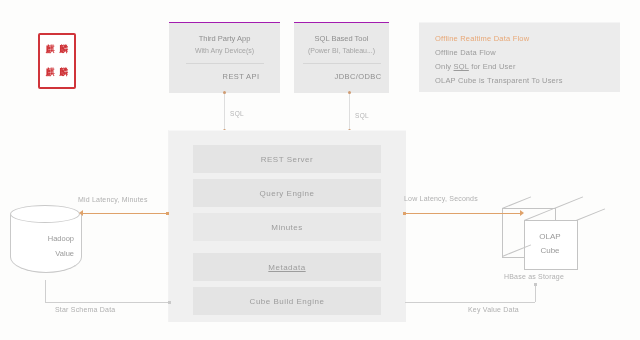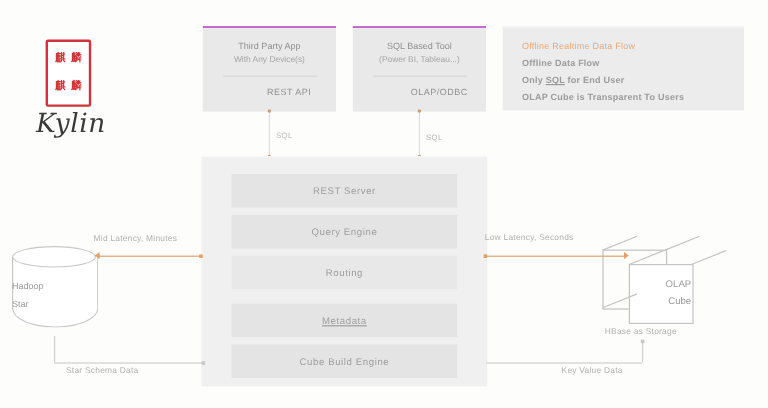--- a/index.html
+++ b/index.html
@@ -43,21 +43,21 @@
 
   
   .client-box{
     position:absolute;top:22px;height:70px;
     background:#e9e9e9;
     border-top:1px solid #a21caf;
     display:flex;flex-direction:column;
     align-items:center;
   }
   #client-rest{left:169px;width:111px;}
-  #client-sql{left:294px;width:111px;}
+  #client-sql{left:294px;width:95px;}
   .client-title{
     font-size:7.5px;color:#8f8f8f;margin-top:10px;line-height:12px;text-align:center;
   }
   .client-sub{
     font-size:7px;color:#a5a5a5;line-height:12px;text-align:center;
   }
   .client-div{
     width:78px;height:1px;background:#d6d6d6;margin:6px 0 0 0;
   }
   .client-proto{
@@ -69,21 +69,21 @@
     position:absolute;left:419px;top:22px;width:201px;height:70px;
     background:#ececec;
     border-top:1px solid #f4f4f4;
     padding:9px 0 0 16px;
     box-sizing:border-box;
   }
   .note-title{
     font-size:7.5px;color:#e8a877;line-height:14px;letter-spacing:0.2px;
   }
   .note-line{
-    font-size:7.5px;color:#9b9b9b;line-height:14px;letter-spacing:0.2px;font-weight:bold;
+    font-size:7.5px;color:#9b9b9b;line-height:14px;letter-spacing:0.2px;
   }
   .u{text-decoration:underline;}
 
   
   .sql-conn{position:absolute;width:1px;background:#dedede;}
   #sql-conn-1{left:224px;top:92px;height:38px;}
   #sql-conn-2{left:349px;top:92px;height:38px;}
   .sql-label{
     position:absolute;font-size:6.5px;color:#b6b6b6;letter-spacing:0.3px;
   }
@@ -122,38 +122,38 @@
     border-bottom:1px solid #c9c9c9;
     border-bottom-left-radius:50% 16px;border-bottom-right-radius:50% 16px;
     background:#fff;
   }
   .cyl-top{
     position:absolute;left:0;top:0;width:70px;height:18px;
     border:1px solid #c9c9c9;border-radius:50%;
     background:#fff;box-sizing:border-box;
   }
   .cyl-text{
-    position:absolute;left:0;top:26px;width:64px;text-align:left;
+    position:absolute;left:0;top:26px;width:64px;text-align:right;
     font-size:7.5px;color:#9a9a9a;line-height:15px;
   }
 
   
   #cube{position:absolute;left:500px;top:200px;width:86px;height:72px;}
   .cube-back{
     position:absolute;left:2px;top:8px;width:52px;height:48px;
     border:1px solid #c4c4c4;background:transparent;
   }
   .cube-face{
     position:absolute;left:24px;top:20px;width:52px;height:48px;
     border:1px solid #c4c4c4;background:#fff;
   }
   .cube-edge{position:absolute;background:#c4c4c4;height:1px;transform-origin:0 0;}
   .cube-text{
     position:absolute;left:24px;top:20px;width:52px;height:48px;
-    display:flex;flex-direction:column;align-items:flex-end;justify-content:center;
+    display:flex;flex-direction:column;align-items:center;justify-content:center;
     font-size:8px;color:#9a9a9a;line-height:14px;
   }
 
   
   .h-line{position:absolute;height:1px;}
   .arrowhead{
     position:absolute;width:0;height:0;
     border-top:3px solid transparent;border-bottom:3px solid transparent;
   }
   .arrowhead.right{border-left:4px solid #dfa26a;}
@@ -175,35 +175,34 @@
 
   <div class="logo-wrap">
     <div class="seal">
       <div class="seal-inner">
         <span class="seal-glyph">麒</span>
         <span class="seal-glyph">麟</span>
         <span class="seal-glyph">麒</span>
         <span class="seal-glyph">麟</span>
       </div>
     </div>
-    <div class="wordmark">Kylin</div>
   </div>
 
   <div class="client-box" id="client-rest">
     <div class="client-title">Third Party App</div>
     <div class="client-sub">With Any Device(s)</div>
     <div class="client-div"></div>
     <div class="client-proto">REST API</div>
   </div>
 
   <div class="client-box" id="client-sql">
     <div class="client-title">SQL Based Tool</div>
     <div class="client-sub">(Power BI, Tableau...)</div>
     <div class="client-div"></div>
-    <div class="client-proto">OLAP/ODBC</div>
+    <div class="client-proto">JDBC/ODBC</div>
   </div>
 
   <div id="notes">
     <div class="note-title">Offline Realtime Data Flow</div>
     <div class="note-line">Offline Data Flow</div>
     <div class="note-line">
       <span>Only <span class="u">SQL</span> for End User</span>
     </div>
     <div class="note-line">OLAP Cube is Transparent To Users</div>
   </div>
@@ -214,31 +213,31 @@
   <div class="sql-label" id="sql-label-1">SQL</div>
 
   <div class="sql-conn" id="sql-conn-2"></div>
   <div class="conn-dot" style="left:348px;top:91px;"></div>
   <div class="conn-dot" style="left:348px;top:129px;"></div>
   <div class="sql-label" id="sql-label-2">SQL</div>
 
   <div id="kylin-panel">
     <div class="layer" id="layer-0">REST Server</div>
     <div class="layer" id="layer-1">Query Engine</div>
-    <div class="layer" id="layer-2">Routing</div>
+    <div class="layer" id="layer-2">Minutes</div>
     <div class="layer" id="layer-3">Metadata</div>
     <div class="layer" id="layer-4">Cube Build Engine</div>
   </div>
 
   <div class="cylinder">
     <div class="cyl-body"></div>
     <div class="cyl-top"></div>
     <div class="cyl-text">
       <div>Hadoop</div>
-      <div>Star</div>
+      <div>Value</div>
     </div>
   </div>
 
   <div class="side-label" style="left:78px;top:196px;">Mid Latency, Minutes</div>
   <div class="h-line" style="left:82px;top:213px;width:86px;background:#dfa26a;"></div>
   <div class="arrowhead left" style="left:79px;top:210px;"></div>
   <div class="small-sq orange" style="left:166px;top:212px;"></div>
 
   <div class="v-line" style="left:45px;top:280px;height:22px;"></div>
   <div class="h-line" style="left:45px;top:302px;width:125px;background:#cfcfcf;"></div>

